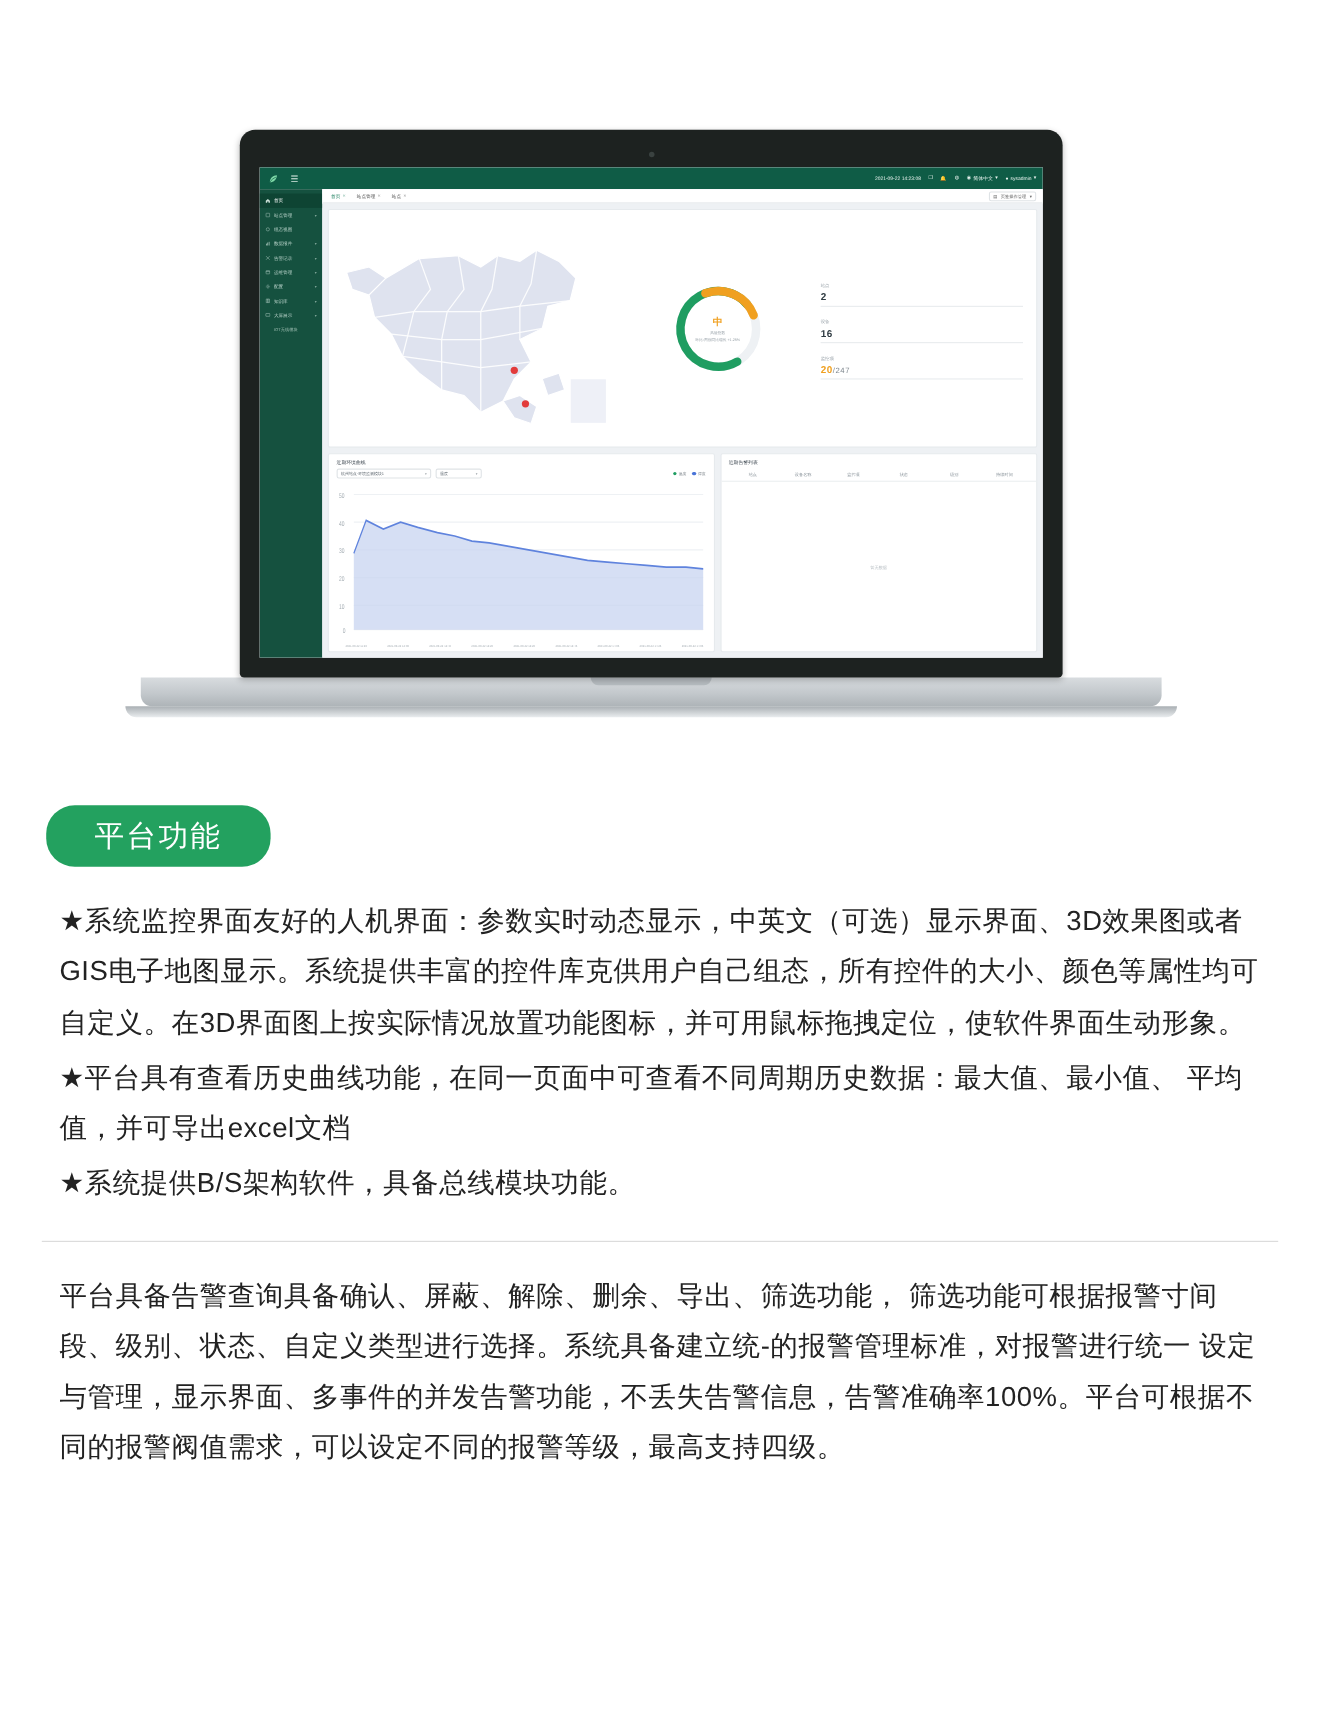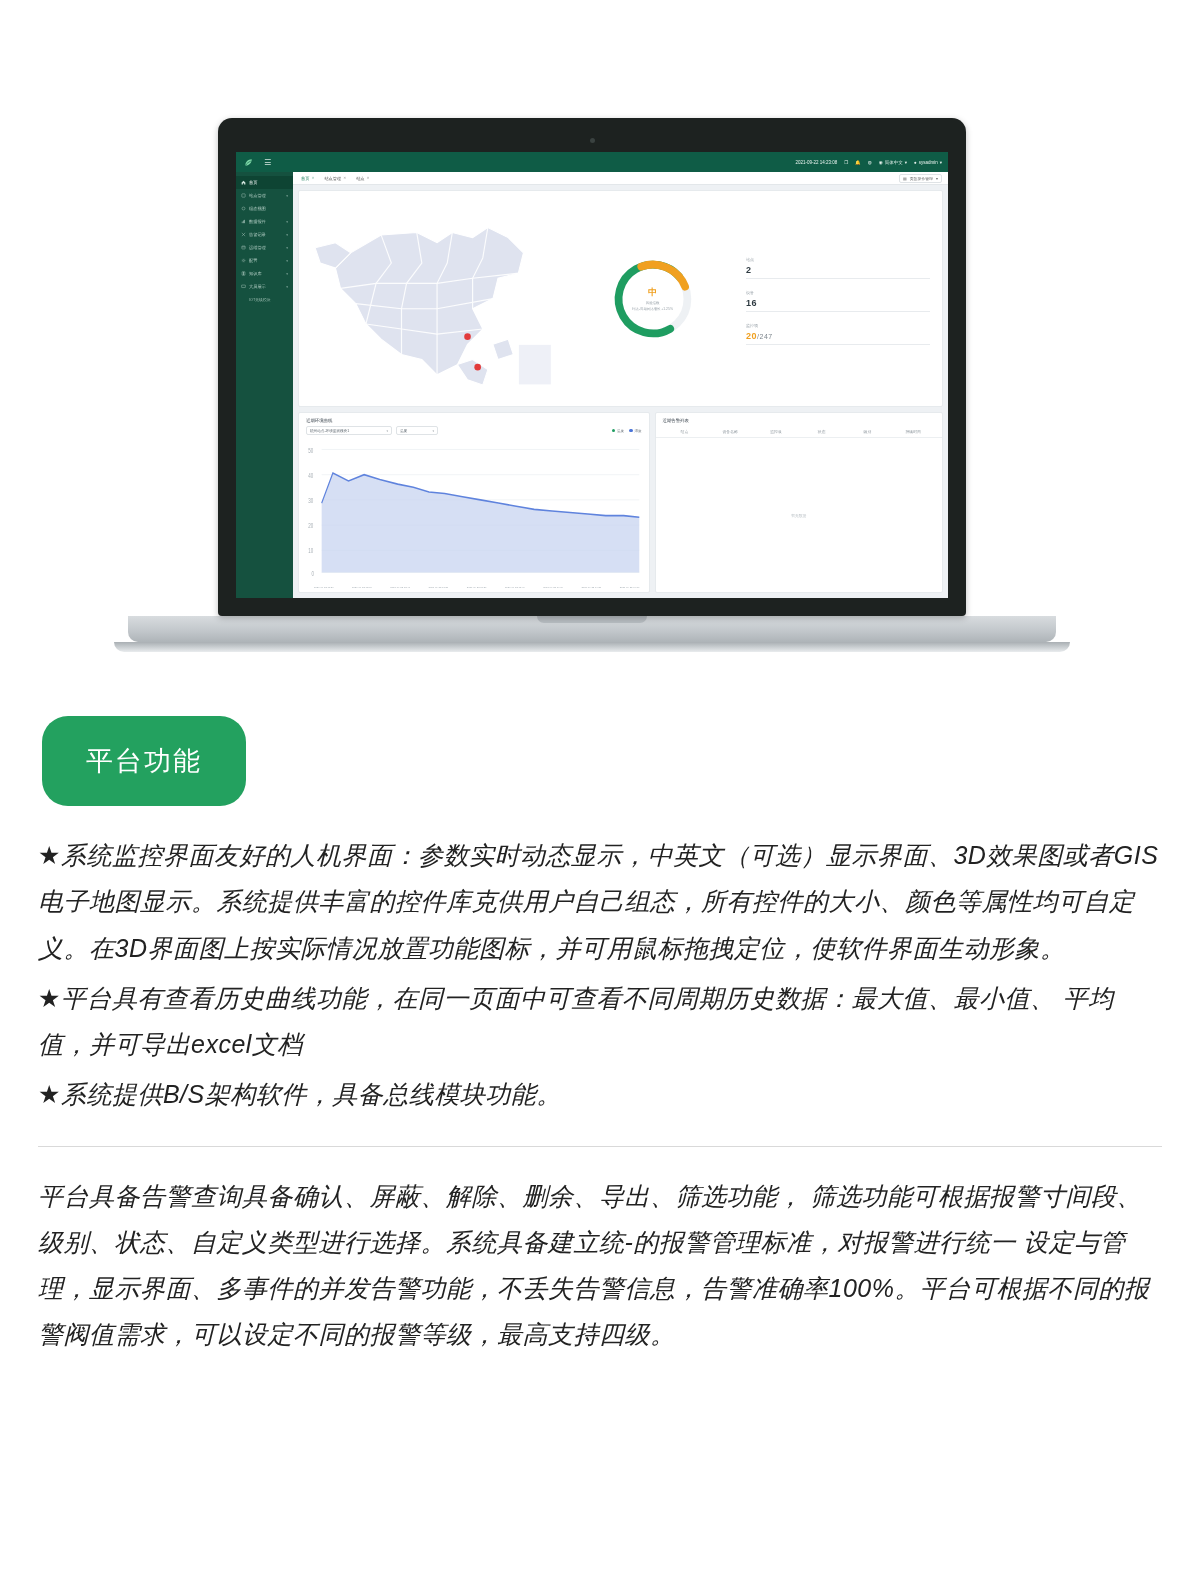--- a/index.html
+++ b/index.html
@@ -113,24 +113,24 @@
   .thead div{flex:1;font-size:3.8px;color:#8d969d;text-align:center;white-space:nowrap;}
   .tbody-empty{
     flex:1;display:flex;align-items:center;justify-content:center;
     font-size:3.8px;color:#b7bec3;
   }
 
   
   .article{padding:0 38px;}
   .pill{
     display:inline-block;background:#23a15f;color:#fff;border-radius:26px;
-    font-size:27px;padding:27px 44px;margin:56px 0 26px 4px;letter-spacing:2px;
+    font-size:27px;padding:10px 44px;margin:72px 0 26px 4px;letter-spacing:2px;
   }
   .para{
-    font-size:25px;line-height:1.85;color:#222;margin:0 0 4px;letter-spacing:.5px;font-style:italic;
+    font-size:25px;line-height:1.85;color:#222;margin:0 16px 4px;letter-spacing:.5px;
   }
   .hr{border:none;border-top:1px solid #d9d9d9;margin:28px 0 26px;}
 </style>
 </head>
 <body>
 
 <div class="laptop-wrap">
   <div class="laptop">
     <div class="base-shadow"></div>
     <div class="base"></div>

